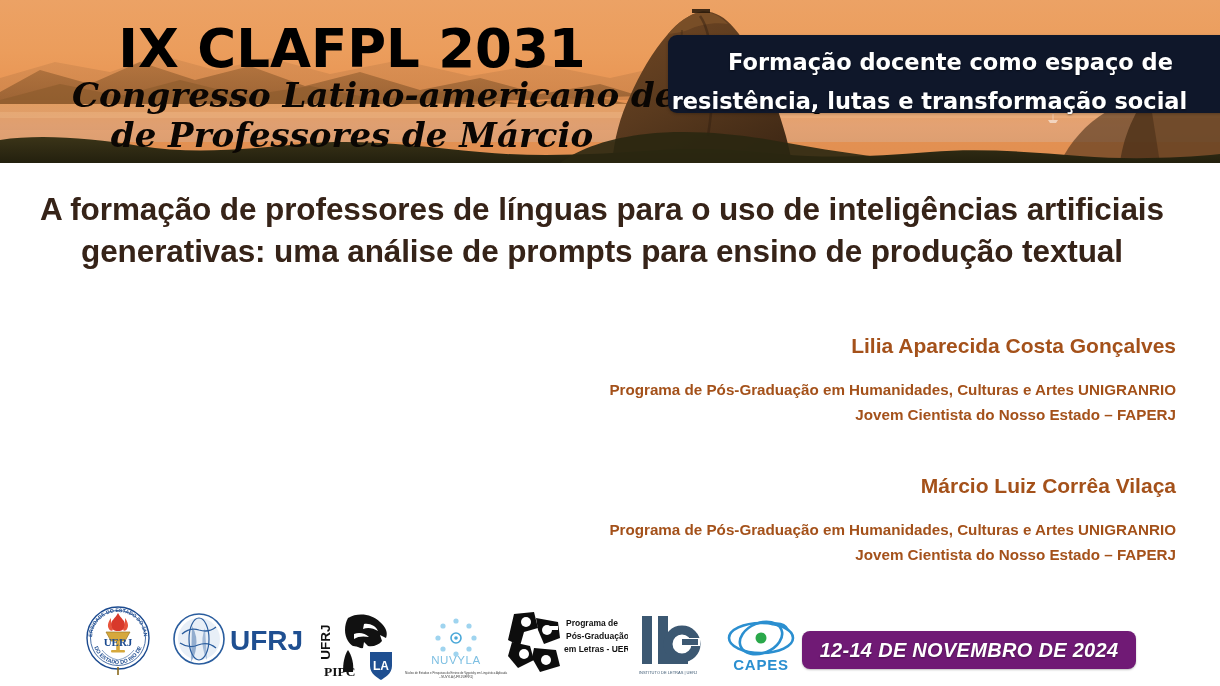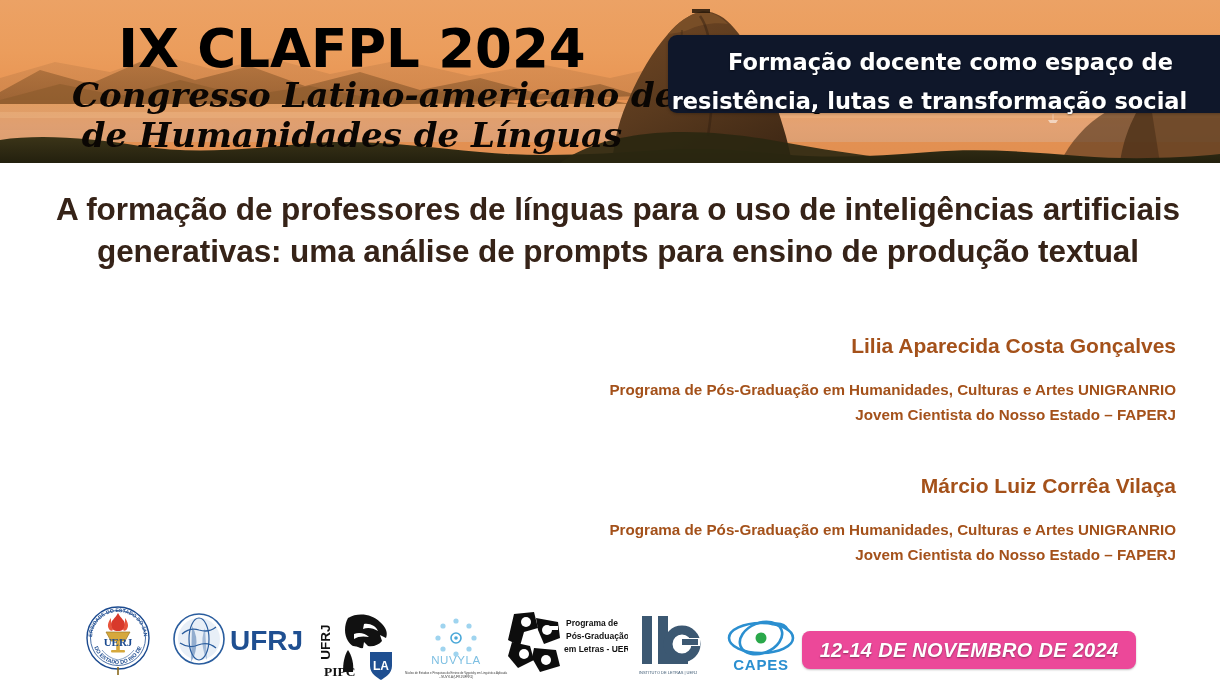--- a/index.html
+++ b/index.html
@@ -76,21 +76,21 @@
     font-weight: 700;
     white-space: nowrap;
     text-shadow: 0 1px 2px rgba(0,0,0,0.45);
   }
   #theme-line-1 { top: 14px; }
   #theme-line-2 { top: 57px; left: -3px; }
 
   
   #presentation-title {
     position: absolute;
-    left: 28px;
+    left: 12px;
     top: 189px;
     width: 1180px;
     text-align: center;
     font-family: "Liberation Sans", sans-serif;
     font-size: 31.5px;
     font-weight: 700;
     color: #362318;
     line-height: 1.32;
     letter-spacing: -0.1px;
   }
@@ -141,21 +141,21 @@
   #logo-ppgletras{ left: 500px; }
   #logo-ile      { left: 638px; }
   #logo-capes    { left: 720px; text-decoration: underline; }
 
   #date-badge {
     position: absolute;
     left: 802px;
     top: 631px;
     width: 334px;
     height: 38px;
-    background: #ec4899;
+    background: #701a75;
     border-radius: 8px;
     box-shadow: 0 1px 2px rgba(0,0,0,0.25);
   }
   #date-badge-text {
     position: absolute;
     inset: 0;
     display: flex;
     align-items: center;
     justify-content: center;
     color: #ffffff;
@@ -246,23 +246,23 @@
              C980,148 1030,152 1080,156 C1130,160 1180,158 1220,154
              L1220,163 Z" fill="url(#foreGrad)"></path>
     <path d="M560,163 C580,148 610,138 646,134 C690,129 740,134 782,142
              C810,147 840,152 870,156 L870,163 Z" fill="#2a2711" opacity="0.9"></path>
 
     <path d="M1048,120 l10,0 l-2,3 l-6,0 z" fill="#ffffff" opacity="0.55"></path>
     <path d="M1053,114 l0,6" stroke="#ffffff" stroke-width="0.8" opacity="0.5"></path>
   </svg>
 
   <div id="conference-logo-block">
-    <div id="conference-acronym">IX CLAFPL 2024</div>
+    <div id="conference-acronym">IX CLAFPL 2031</div>
     <div class="conference-subtitle-line">Congresso Latino-americano de Formação</div>
-    <div class="conference-subtitle-line">de Humanidades de Línguas</div>
+    <div class="conference-subtitle-line">de Professores de Márcio</div>
   </div>
 
   <div id="theme-banner">
     <div class="theme-line" id="theme-line-1">Formação docente como espaço de</div>
   </div>
   <div class="theme-line" id="theme-line-2" style="position:absolute; left:668px; top:88px; width:523px; z-index:6;">resistência, lutas e transformação social</div>
 </div>
 
 <div id="presentation-title">A formação de professores de línguas para o uso de inteligências artificiais generativas: uma análise de prompts para ensino de produção textual</div>
 

